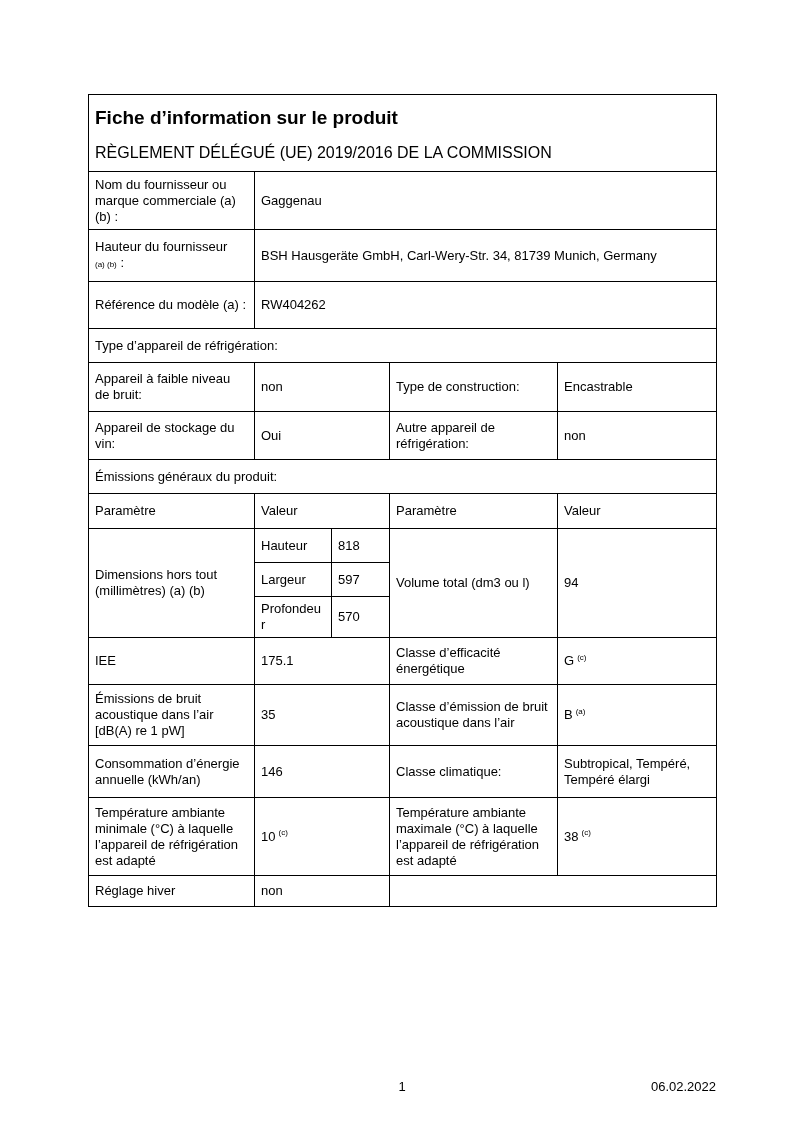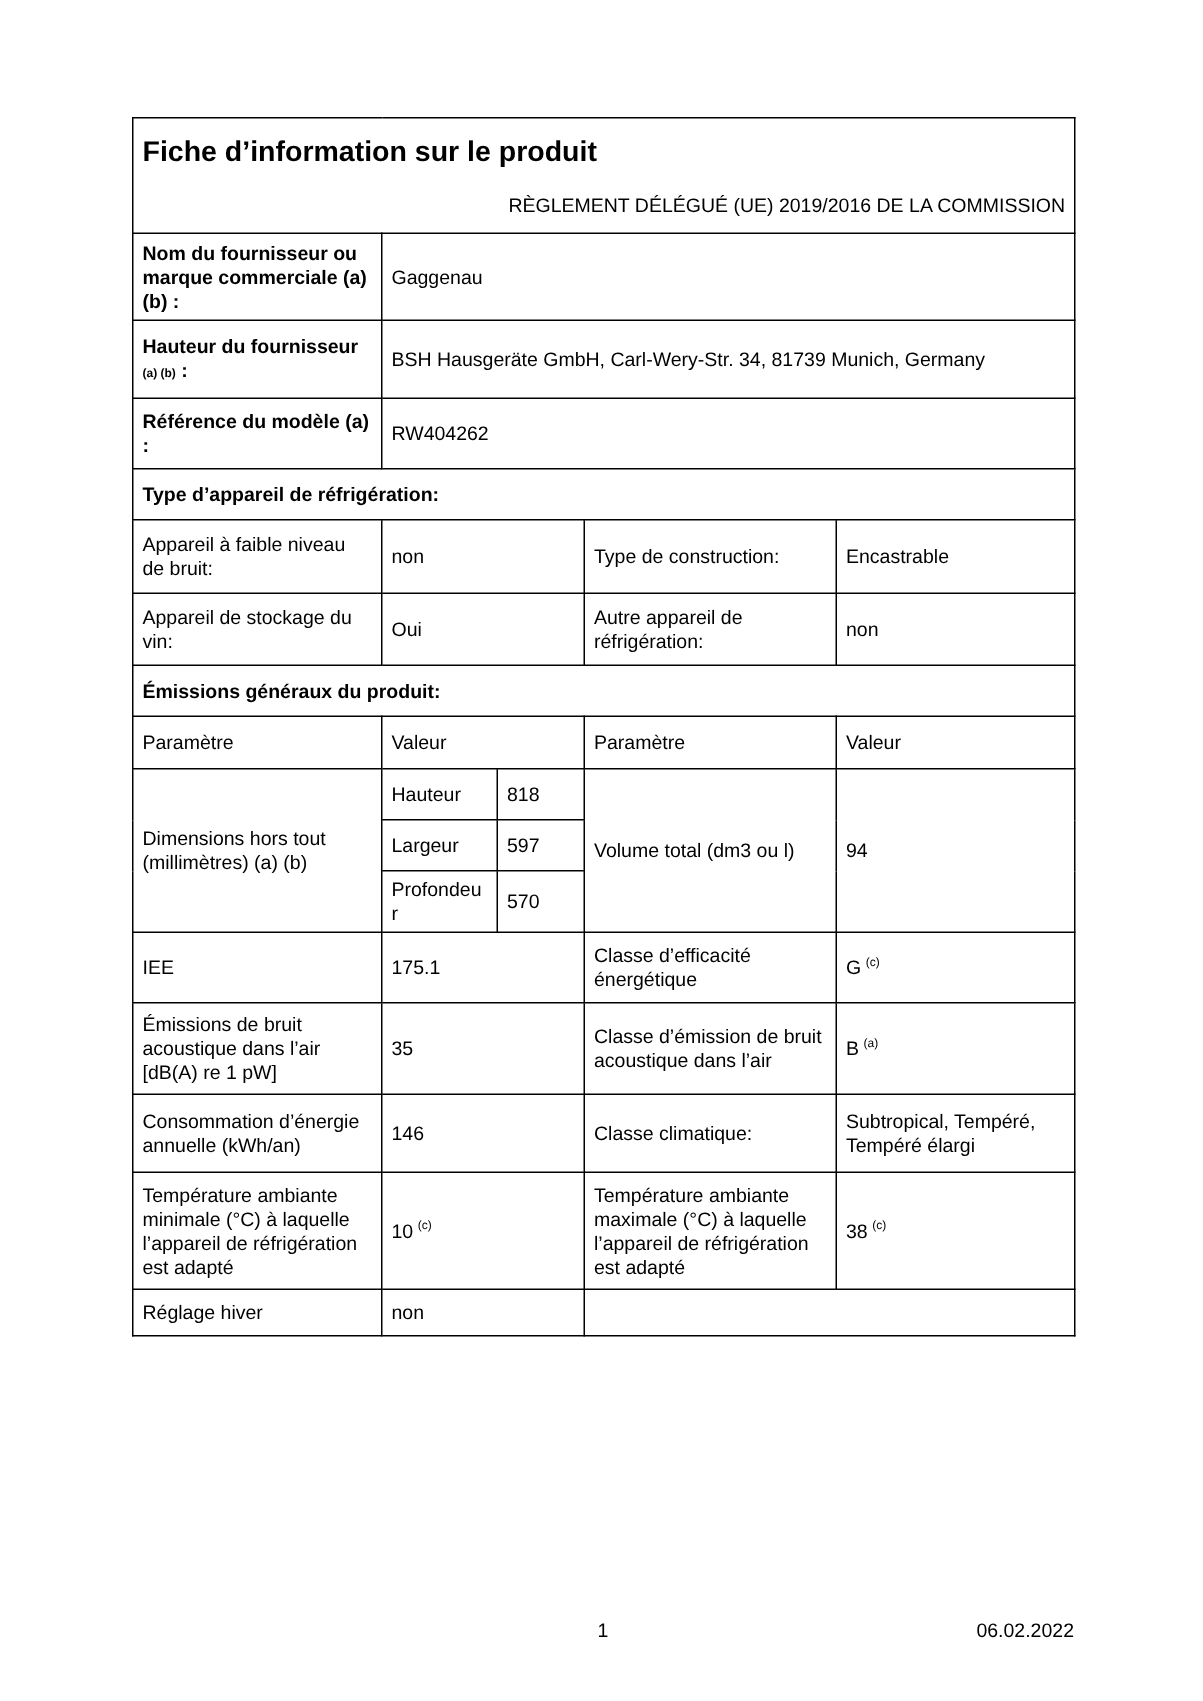--- a/index.html
+++ b/index.html
@@ -5,36 +5,36 @@
   * { margin:0; padding:0; box-sizing:border-box; }
   html, body { background:#ffffff; }
   body {
     width:802px; height:1134px; position:relative;
     font-family:"Liberation Sans", sans-serif;
     color:#000;
   }
   .page { position:absolute; inset:0; background:#fff; }
 
   table.fiche {
-    position:absolute; left:88px; top:78px; width:628px;
+    position:absolute; left:88px; top:94px; width:628px;
     border-collapse:collapse; table-layout:fixed;
   }
   .fiche td {
     border:1px solid #000;
     font-size:13px; line-height:16px;
     padding:4px 6px;
     vertical-align:middle;
     word-wrap:break-word;
   }
-  .b { font-weight:bold; }
+  .b { font-weight:normal; }
   .val { text-align:left; }
   .title-cell { padding:11px 5px 12px 5px; }
   .doc-title { font-size:19px; line-height:23px; font-weight:bold; }
-  .regulation { font-size:13px; margin-top:16px;text-align:right; }
-  .tiny { font-size:8px; font-weight:bold; }
+  .regulation { font-size:16px; margin-top:16px; }
+  .tiny { font-size:8px; font-weight:normal; }
   sup.note { font-size:8px; vertical-align:super; margin-left:3px; line-height:0; }
   .footer {
     position:absolute; left:88px; top:1079px; width:628px;
     font-size:13px; height:18px;
   }
   .footer .pageno { position:absolute; left:0; right:0; text-align:center; }
   .footer .date  { position:absolute; right:0; }
 </style>
 </head>
 <body>

